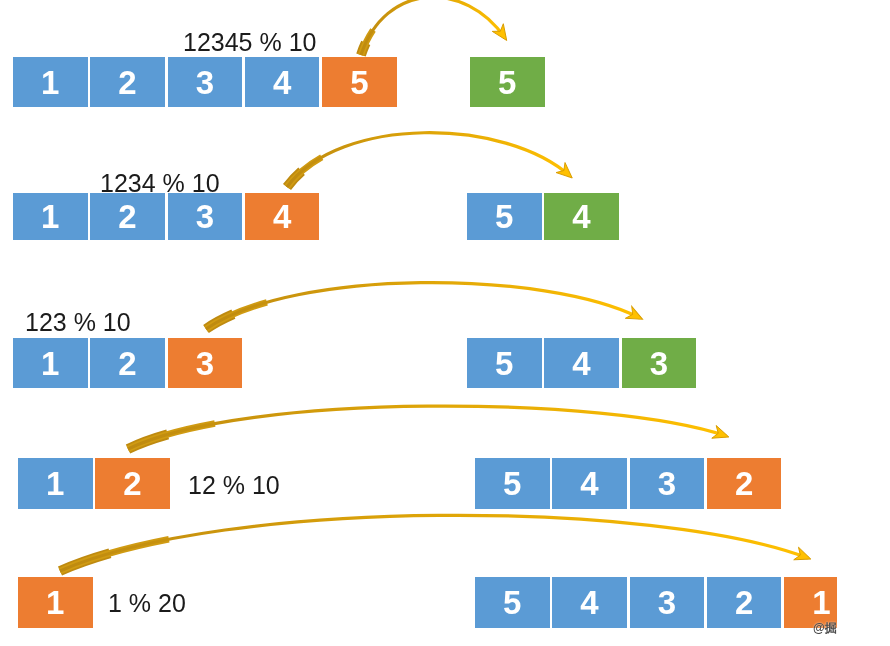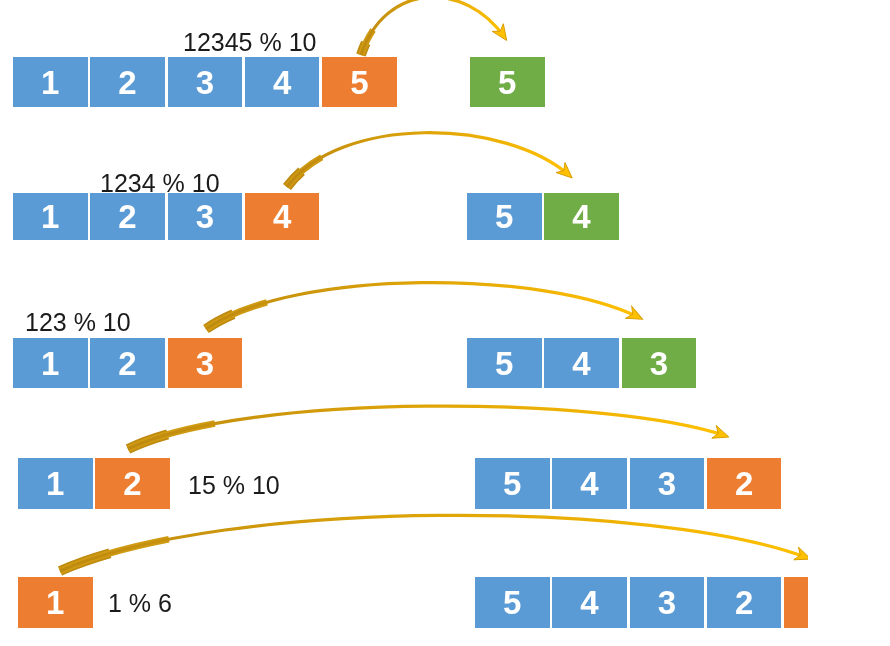--- a/index.html
+++ b/index.html
@@ -7,20 +7,21 @@
     padding: 0;
     background: #ffffff;
     font-family: "Liberation Sans", sans-serif;
   }
   #stage {
     position: relative;
     width: 808px;
     height: 646px;
     background: #ffffff;
     overflow: hidden;
+    padding-left: 29px;
   }
   #arrow-layer {
     position: absolute;
     left: 0; top: 0;
     width: 890px; height: 646px;
     pointer-events: none;
   }
   .digit-cell {
     position: absolute;
     display: flex;
@@ -122,28 +123,28 @@
       <div class="digit-cell" style="left: 244.9px; top: 193px; width: 74.5px; height: 47px; background: rgb(237, 125, 49);">4</div>
       <div class="digit-cell" style="left: 467px; top: 193px; width: 74.5px; height: 47px; background: rgb(91, 155, 213);">5</div>
       <div class="digit-cell" style="left: 544.3px; top: 193px; width: 74.5px; height: 47px; background: rgb(112, 173, 71);">4</div>
       <div class="mod-label" style="left: 25px; top: 309px;">123 % 10</div>
       <div class="digit-cell" style="left: 13px; top: 338px; width: 74.5px; height: 50px; background: rgb(91, 155, 213);">1</div>
       <div class="digit-cell" style="left: 90.3px; top: 338px; width: 74.5px; height: 50px; background: rgb(91, 155, 213);">2</div>
       <div class="digit-cell" style="left: 167.6px; top: 338px; width: 74.5px; height: 50px; background: rgb(237, 125, 49);">3</div>
       <div class="digit-cell" style="left: 467px; top: 338px; width: 74.5px; height: 50px; background: rgb(91, 155, 213);">5</div>
       <div class="digit-cell" style="left: 544.3px; top: 338px; width: 74.5px; height: 50px; background: rgb(91, 155, 213);">4</div>
       <div class="digit-cell" style="left: 621.6px; top: 338px; width: 74.5px; height: 50px; background: rgb(112, 173, 71);">3</div>
-      <div class="mod-label" style="left: 188px; top: 472px;">15 % 10</div>
+      <div class="mod-label" style="left: 188px; top: 472px;">12 % 10</div>
       <div class="digit-cell" style="left: 18px; top: 458px; width: 74.5px; height: 51px; background: rgb(91, 155, 213);">1</div>
       <div class="digit-cell" style="left: 95.3px; top: 458px; width: 74.5px; height: 51px; background: rgb(237, 125, 49);">2</div>
       <div class="digit-cell" style="left: 475px; top: 458px; width: 74.5px; height: 51px; background: rgb(91, 155, 213);">5</div>
       <div class="digit-cell" style="left: 552.3px; top: 458px; width: 74.5px; height: 51px; background: rgb(91, 155, 213);">4</div>
       <div class="digit-cell" style="left: 629.6px; top: 458px; width: 74.5px; height: 51px; background: rgb(91, 155, 213);">3</div>
       <div class="digit-cell" style="left: 706.9px; top: 458px; width: 74.5px; height: 51px; background: rgb(237, 125, 49);">2</div>
-      <div class="mod-label" style="left: 108px; top: 590px;">1 % 6</div>
+      <div class="mod-label" style="left: 108px; top: 590px;">1 % 20</div>
       <div class="digit-cell" style="left: 18px; top: 577px; width: 74.5px; height: 51px; background: rgb(237, 125, 49);">1</div>
       <div class="digit-cell" style="left: 475px; top: 577px; width: 74.5px; height: 51px; background: rgb(91, 155, 213);">5</div>
       <div class="digit-cell" style="left: 552.3px; top: 577px; width: 74.5px; height: 51px; background: rgb(91, 155, 213);">4</div>
       <div class="digit-cell" style="left: 629.6px; top: 577px; width: 74.5px; height: 51px; background: rgb(91, 155, 213);">3</div>
       <div class="digit-cell" style="left: 706.9px; top: 577px; width: 74.5px; height: 51px; background: rgb(91, 155, 213);">2</div>
       <div class="digit-cell" style="left: 784.2px; top: 577px; width: 74.5px; height: 51px; background: rgb(237, 125, 49);">1</div>
     </div>
   <div class="watermark" style="left: 813px; top: 620px;">@掘金技术社区</div>
 </div>
 

